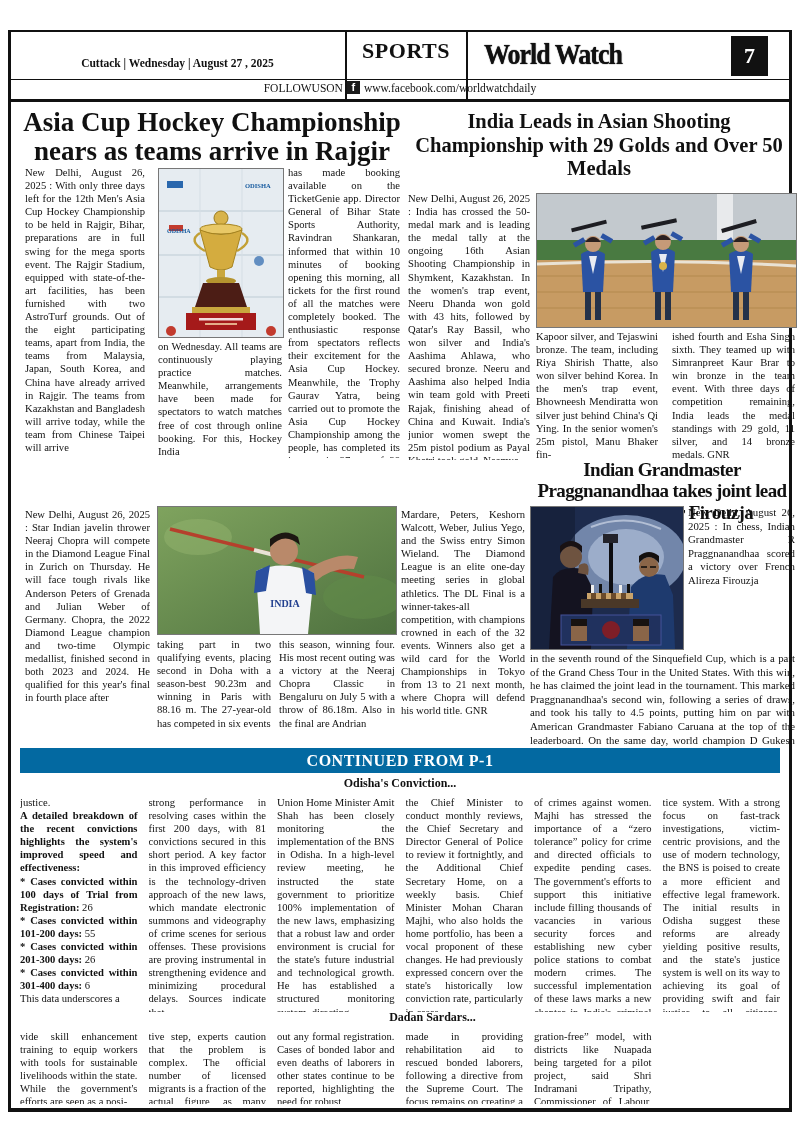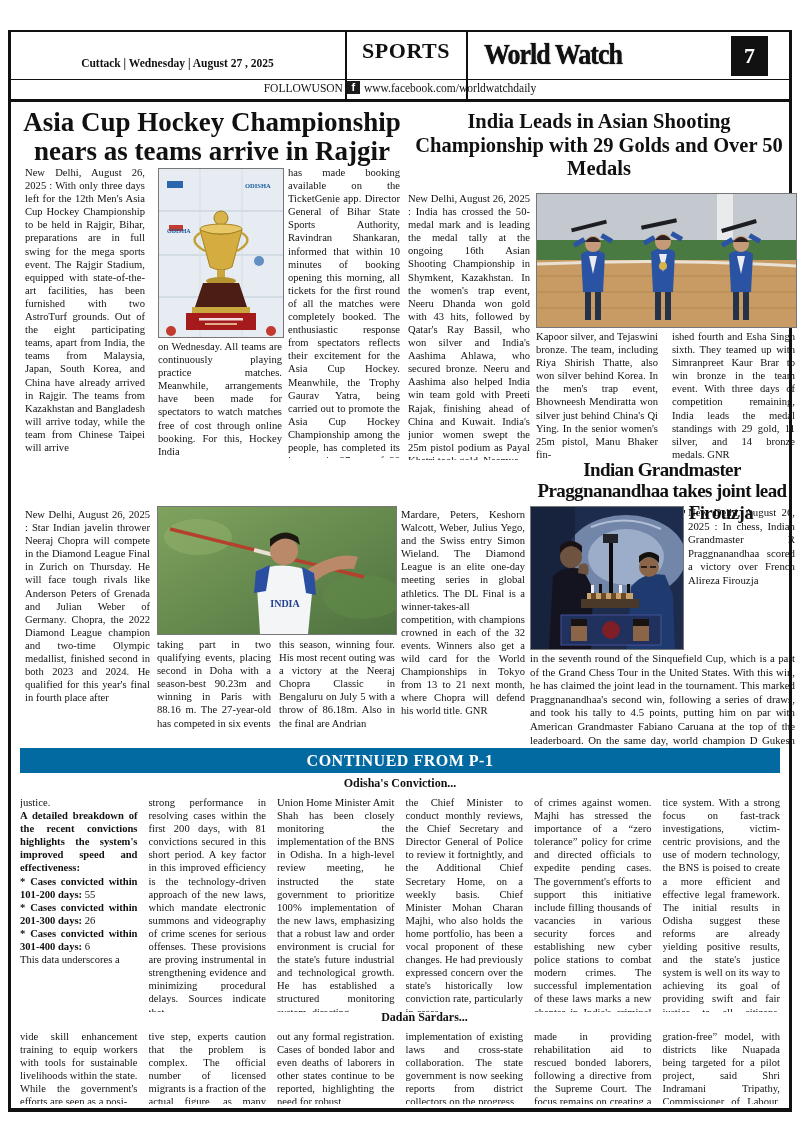--- a/index.html
+++ b/index.html
@@ -204,44 +204,47 @@
   <div class="abs bt2" style="left:530px;top:652px;width:265px;height:98px;">in the seventh round of the Sinquefield Cup, which is a part of the Grand Chess Tour in the United States. With this win, he has claimed the joint lead in the tournament. This marked Praggnanandhaa's second win, following a series of draws, and took his tally to 4.5 points, putting him on par with American Grandmaster Fabiano Caruana at the top of the leaderboard. On the same day, world champion D Gukesh suffered a setback after being outplayed by American Wesley So, who now shares third place with Levon Aronian, both on four points. GNR</div>
 
   <div class="abs banner">CONTINUED FROM P-1</div>
   <div class="abs subhead" style="left:20px;top:776px;width:760px;">Odisha's Conviction...</div>
 
   <div class="abs cont-row" style="top:796px;height:216px;">
     <div class="bt" style="height:216px;">
       <div>justice.</div>
       <div class="bold">A detailed breakdown of the recent convictions highlights the system's improved speed and effectiveness:</div>
       <div class="bullet">
+        <strong>* Cases convicted within 100 days of Trial from Registration:</strong>
+        <span>26</span>
+      </div>
+      <div class="bullet">
         <strong>* Cases convicted within 101-200 days:</strong>
         <span>55</span>
       </div>
       <div class="bullet">
         <strong>* Cases convicted within 201-300 days:</strong>
         <span>26</span>
       </div>
       <div class="bullet">
         <strong>* Cases convicted within 301-400 days:</strong>
         <span>6</span>
       </div>
       <div>This data underscores a</div>
     </div>
     <div class="bt" style="height:216px;">strong performance in resolving cases within the first 200 days, with 81 convictions secured in this short period. A key factor in this improved efficiency is the technology-driven approach of the new laws, which mandate electronic summons and videography of crime scenes for serious offenses. These provisions are proving instrumental in strengthening evidence and minimizing procedural delays. Sources indicate that</div>
     <div class="bt" style="height:216px;">Union Home Minister Amit Shah has been closely monitoring the implementation of the BNS in Odisha. In a high-level review meeting, he instructed the state government to prioritize 100% implementation of the new laws, emphasizing that a robust law and order environment is crucial for the state's future industrial and technological growth. He has established a structured monitoring system, directing</div>
     <div class="bt" style="height:216px;">the Chief Minister to conduct monthly reviews, the Chief Secretary and Director General of Police to review it fortnightly, and the Additional Chief Secretary Home, on a weekly basis. Chief Minister Mohan Charan Majhi, who also holds the home portfolio, has been a vocal proponent of these changes. He had previously expressed concern over the state's historically low conviction rate, particularly in cases</div>
     <div class="bt" style="height:216px;">of crimes against women. Majhi has stressed the importance of a “zero tolerance” policy for crime and directed officials to expedite pending cases. The government's efforts to support this initiative include filling thousands of vacancies in various security forces and establishing new cyber police stations to combat modern crimes. The successful implementation of these laws marks a new chapter in India's criminal jus-</div>
     <div class="bt" style="height:216px;">tice system. With a strong focus on fast-track investigations, victim-centric provisions, and the use of modern technology, the BNS is poised to create a more efficient and effective legal framework. The initial results in Odisha suggest these reforms are already yielding positive results, and the state's justice system is well on its way to achieving its goal of providing swift and fair justice to all citizens. Tathya</div>
   </div>
 
-  <div class="abs subhead" style="left:352px;top:1010px;width:145px;">Dadan Sardars...</div>
+  <div class="abs subhead" style="left:360px;top:1010px;width:145px;">Dadan Sardars...</div>
 
   <div class="abs cont-row" style="top:1030px;height:74px;">
     <div class="bt" style="height:74px;">vide skill enhancement training to equip workers with tools for sustainable livelihoods within the state. While the government's efforts are seen as a posi-</div>
     <div class="bt" style="height:74px;">tive step, experts caution that the problem is complex. The official number of licensed migrants is a fraction of the actual figure, as many workers leave with-</div>
     <div class="bt" style="height:74px;">out any formal registration. Cases of bonded labor and even deaths of laborers in other states continue to be reported, highlighting the need for robust</div>
-    <div class="bt" style="height:74px;">implementation of existing laws and cross-state collaboration. The state government is now seeking reports from district collectors on the progress</div>
     <div class="bt" style="height:74px;">made in providing rehabilitation aid to rescued bonded laborers, following a directive from the Supreme Court. The focus remains on creating a “mi-</div>
     <div class="bt" style="height:74px;">gration-free” model, with districts like Nuapada being targeted for a pilot project, said Shri Indramani Tripathy, Commissioner of Labour, Odisha. Tathya</div>
   </div>
 
 </div>
 
 </body></html>

